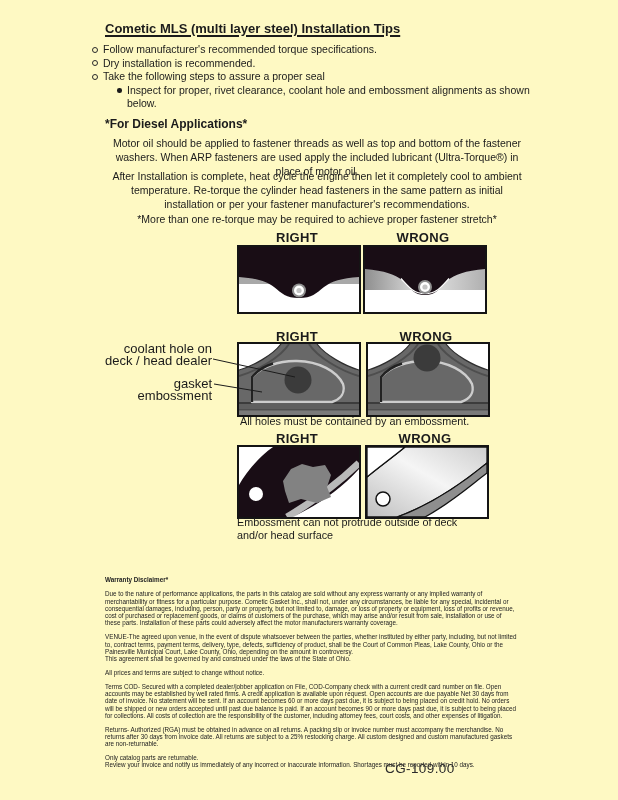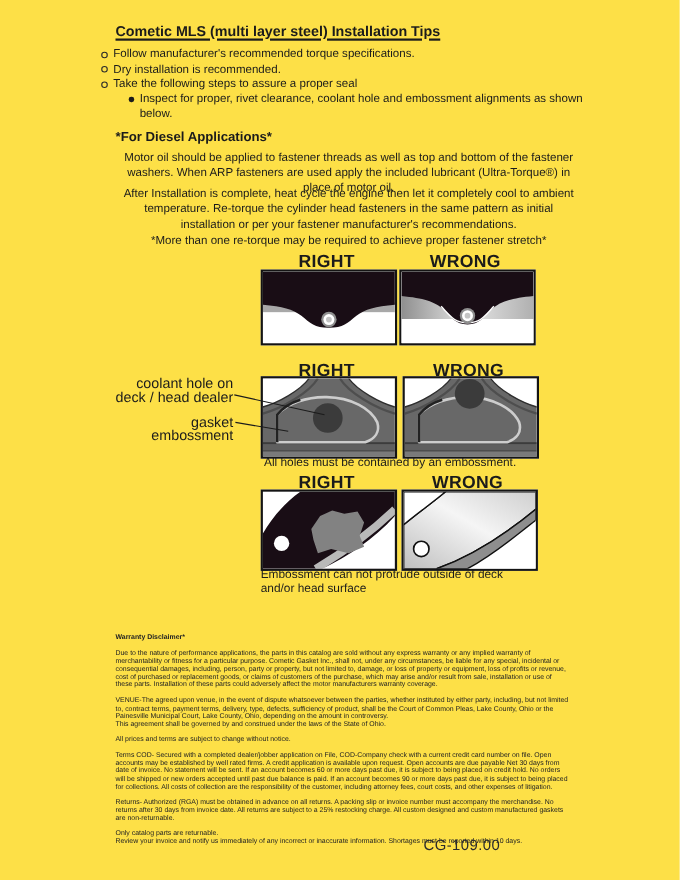--- a/index.html
+++ b/index.html
@@ -1,37 +1,37 @@
 <!DOCTYPE html>
 <html style="--ink: #1b1b1b; --diagram_dark: #190d15; --panel_gray: #686868; --hole_gray: #3b3b3b; --stripe_light_gray: #b9b9b9;"><head>
 <meta charset="utf-8">
 <style>
   html,body{margin:0;padding:0;background:#ffffff;}
   .page{
-    position:relative;width:618px;height:800px;background:#fde047;overflow:hidden;
+    position:relative;width:618px;height:800px;background:#fef9c3;overflow:hidden;
     font-family:"Liberation Sans","DejaVu Sans",sans-serif;color:var(--ink,#1b1b1b);
   }
   .abs{position:absolute;}
   .page-title{
     left:105px;top:21px;font-size:13px;font-weight:bold;
     text-decoration:underline;text-decoration-thickness:1.5px;text-underline-offset:2px;
   }
   .tips{left:92px;top:43px;width:440px;font-size:10.5px;line-height:13px;}
   .tip{position:relative;padding-left:11px;margin:0 0 0.5px 0;}
   .tip::before{content:"";position:absolute;left:0;top:3.5px;width:4px;height:4px;
     border:1px solid #2a2a2a;border-radius:50%;}
   .subtip{position:relative;padding-left:10px;margin:0 0 0.5px 25px;}
   .subtip::before{content:"";position:absolute;left:0;top:4.5px;width:4.5px;height:4.5px;
     background:#1b1b1b;border-radius:50%;}
   .diesel-h{left:105px;top:117px;font-size:12px;font-weight:bold;}
   .para{left:105px;width:424px;font-size:10.5px;line-height:14px;text-align:center;}
   .p1{top:136px;}
   .p2{top:169px;}
   .p3{top:212px;}
-  .dg-label{width:120px;text-align:center;font-size:16px;font-weight:bold;letter-spacing:0.3px;}
+  .dg-label{width:120px;text-align:center;font-size:13px;font-weight:bold;letter-spacing:0.3px;}
   .panel{border:2px solid #141414;background:#fff;}
   .panel svg{display:block;width:100%;height:100%;}
   .caption{font-size:10.8px;line-height:13px;}
   .ann-label{font-size:13px;line-height:11.5px;text-align:right;}
   .overlay{left:0;top:0;width:618px;height:800px;pointer-events:none;}
   .legal{left:105px;top:576px;width:412px;font-size:6.3px;line-height:7.3px;color:#222;}
   .legal-h{font-weight:bold;margin:0 0 7px 0;}
   .lgroup{margin:0 0 6.5px 0;}
   .lline{margin:0;}
   .footer-code{left:385px;top:761px;font-size:13.5px;color:#2b2b2b;letter-spacing:0.4px;}

